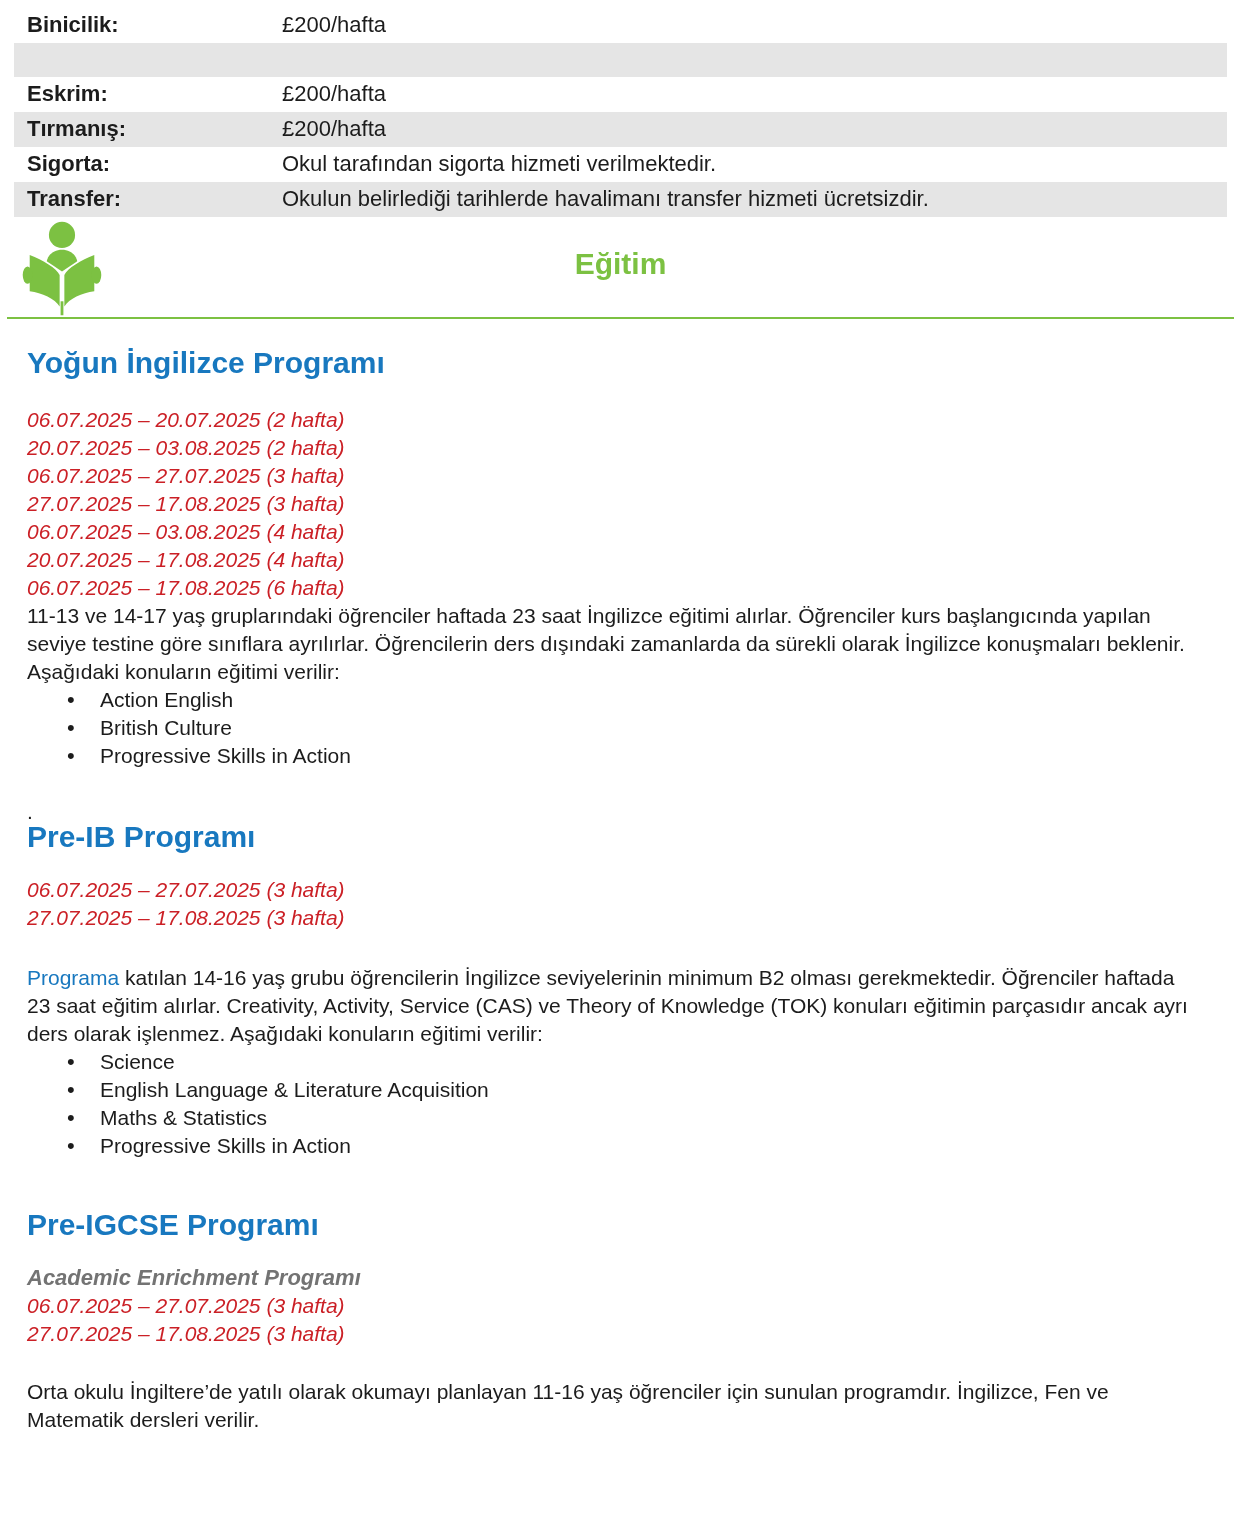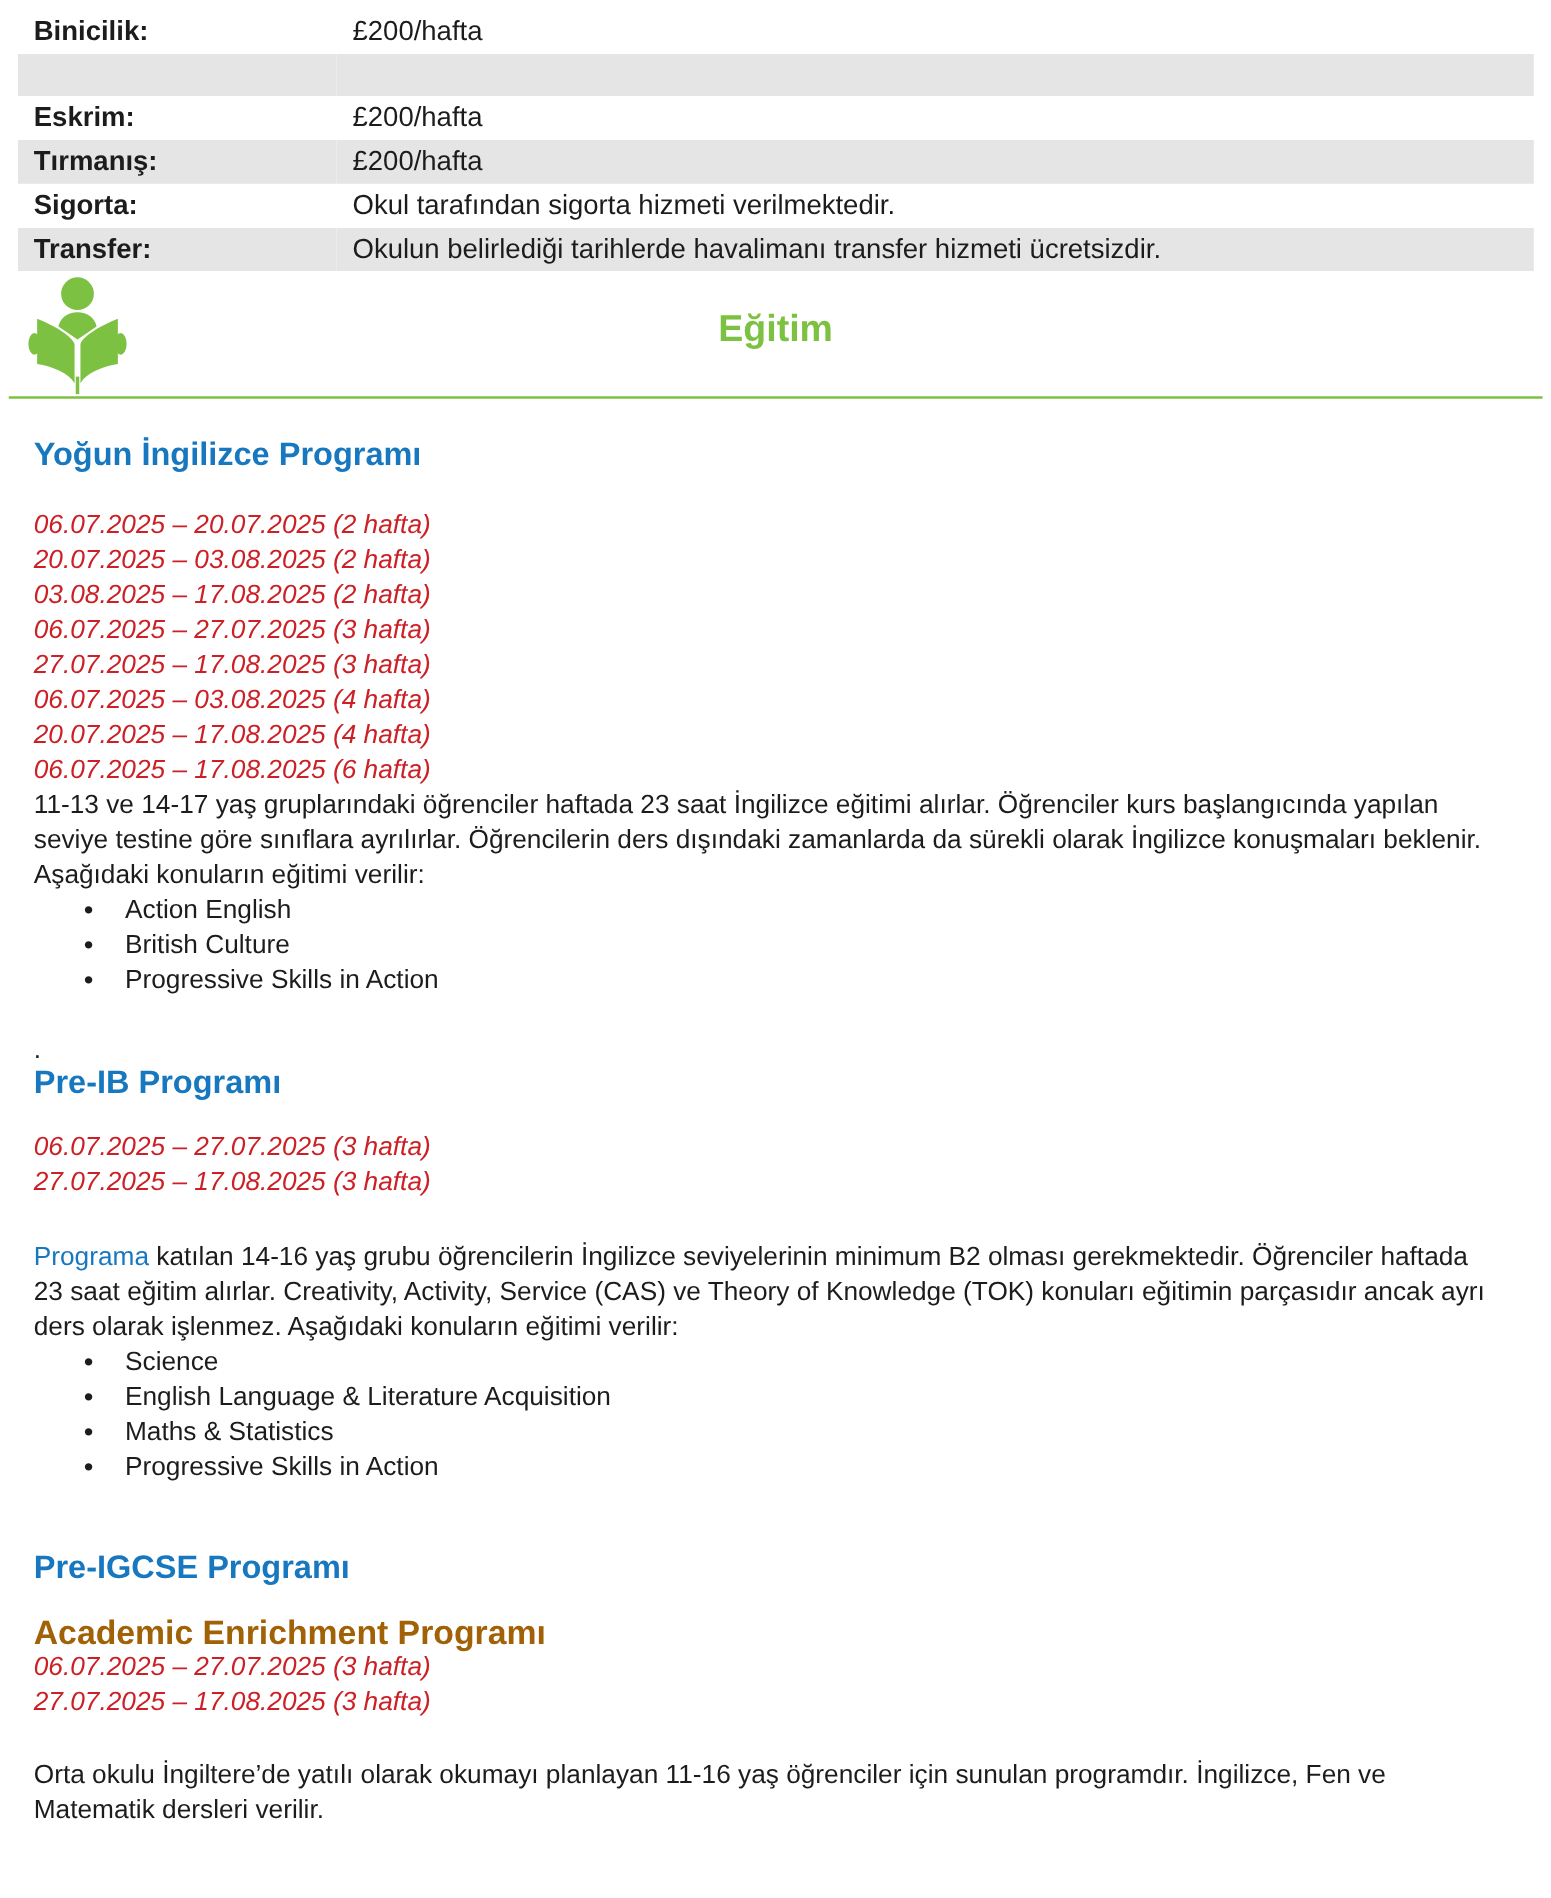--- a/index.html
+++ b/index.html
@@ -36,21 +36,21 @@
     font-size:30px;font-weight:bold;color:#7cc142;
     padding-top:22px;line-height:50px;
   }
   .header-rule{
     border:none;border-top:2px solid #7cc142;
     margin:0 7px;height:0;
   }
   
   .content{padding:0 40px 0 27px;font-size:21px;line-height:28px;}
   .sec-title{
-    font-size:26px;font-weight:bold;color:#1878bf;
+    font-size:30px;font-weight:bold;color:#1878bf;
     line-height:26px;margin:0;
   }
   .sec-title.first{margin-top:31px;}
   .dates{color:#cb2026;font-style:italic;margin-top:30px;}
   .dates div{line-height:28px;}
   .para{}
   .link-word{color:#1878bf;}
   ul.bullets{list-style:none;margin:0;padding:0;}
   ul.bullets li{position:relative;padding-left:73px;line-height:28px;}
   ul.bullets li::before{
@@ -58,21 +58,21 @@
     position:absolute;left:40px;top:0;
     font-size:22px;color:#1c1c1c;
   }
   .stray-dot{margin-top:32px;line-height:20px;font-size:21px;}
   .pre-ib-title{margin-top:2px;}
   .dates.two{margin-top:26px;}
   .para.second{margin-top:32px;}
   .pre-igcse-title{margin-top:52px;}
   .red-subtitle{
     margin-top:26px;
-    color:#a16207;font-weight:bold;font-size:27px;line-height:28px;
+    color:#737373;font-weight:bold;font-size:22px;line-height:28px;font-style:italic;
   }
   .dates.three{margin-top:0;}
   .para.third{margin-top:30px;}
 </style>
 </head>
 <body>
 
 <table class="prices-table">
   <colgroup>
       <col style="width:255px">
@@ -122,21 +122,20 @@
 </div>
 <hr class="header-rule">
 
 <div class="content">
 
   <h2 class="sec-title first">Yoğun İngilizce Programı</h2>
 
   <div class="dates">
     <div>06.07.2025 – 20.07.2025 (2 hafta)</div>
     <div>20.07.2025 – 03.08.2025 (2 hafta)</div>
-    <div>03.08.2025 – 17.08.2025 (2 hafta)</div>
     <div>06.07.2025 – 27.07.2025 (3 hafta)</div>
     <div>27.07.2025 – 17.08.2025 (3 hafta)</div>
     <div>06.07.2025 – 03.08.2025 (4 hafta)</div>
     <div>20.07.2025 – 17.08.2025 (4 hafta)</div>
     <div>06.07.2025 – 17.08.2025 (6 hafta)</div>
   </div>
 
   <div class="para">11-13 ve 14-17 yaş gruplarındaki öğrenciler haftada 23 saat İngilizce eğitimi alırlar. Öğrenciler kurs başlangıcında yapılan seviye testine göre sınıflara ayrılırlar. Öğrencilerin ders dışındaki zamanlarda da sürekli olarak İngilizce konuşmaları beklenir. Aşağıdaki konuların eğitimi verilir:</div>
 
   <ul class="bullets">

